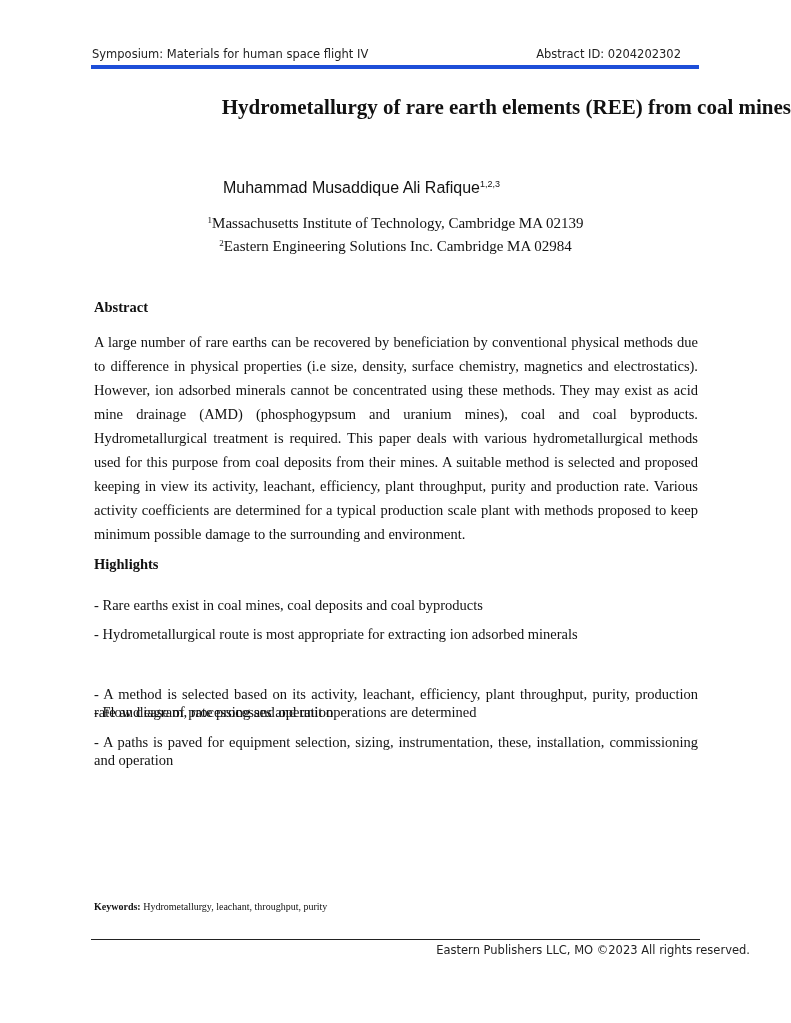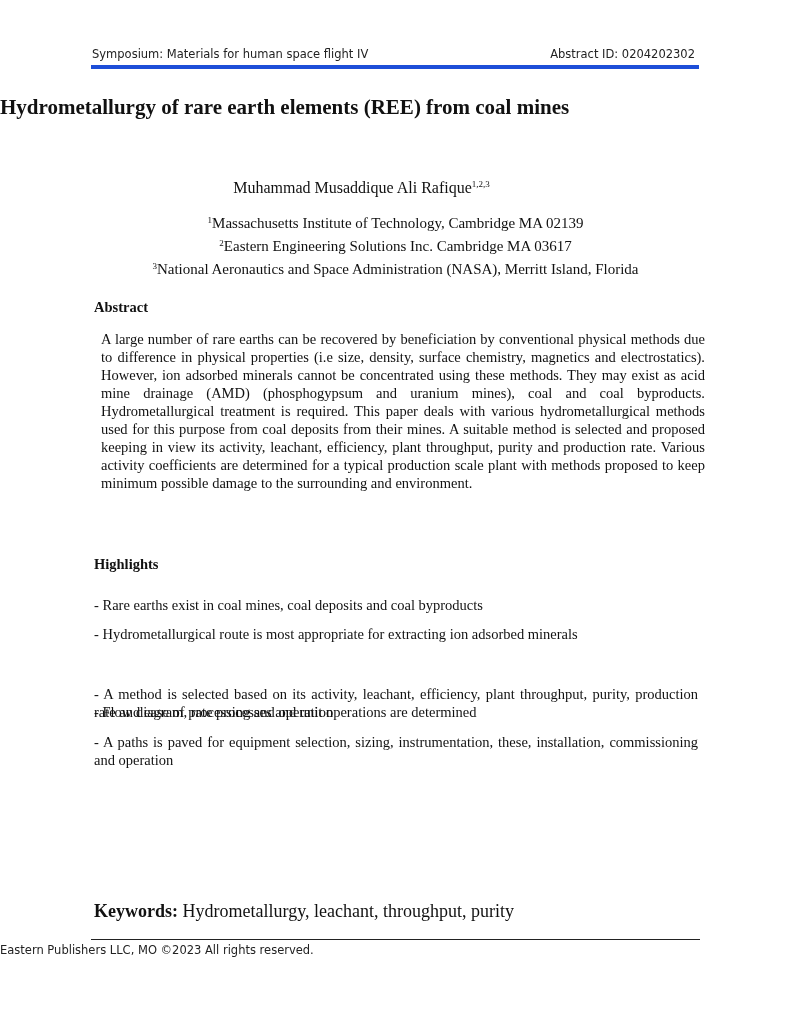--- a/index.html
+++ b/index.html
@@ -1,50 +1,49 @@
 <!DOCTYPE html>
 <html><head>
   <meta charset="utf-8">
   <style>
     html, body { margin: 0; padding: 0; background: #ffffff; }
     body { width: 791px; height: 1023px; position: relative; overflow: hidden; color: #111; }
     .header { position: absolute; left: 91px; top: 47px; width: 608px; height: 18px; border-bottom: 4px solid #1d4ed8; font-family: "DejaVu Sans", sans-serif; font-size: 11.5px; color: #222; }
     .header .left { position: absolute; left: 1px; top: 0; }
-    .header .right { position: absolute; right: 4px; top: 0; margin-left: 48px; }
-    .title { position: absolute; left: 0; width: 791px; top: 95px; text-align: left; font-family: "Liberation Serif", serif; font-weight: bold; font-size: 21px; }
-    .author { position: absolute; left: 0; width: 723px; top: 179px; text-align: center; font-family: Liberation Serif, serif; font-size: 16px; }
+    .header .right { position: absolute; right: 18px; top: 0; margin-left: 48px; }
+    .title { position: absolute; left: 0; width: 791px; top: 95px; text-align: right; font-family: "Liberation Serif", serif; font-weight: bold; font-size: 21px; }
+    .author { position: absolute; left: 0; width: 723px; top: 179px; text-align: center; font-family: Liberation Sans, sans-serif; font-size: 16px; }
     .author sup, .affil sup { font-size: 9px; vertical-align: 6px; }
     .affils { position: absolute; left: 0; width: 791px; top: 210px; text-align: center; font-family: "Liberation Serif", serif; font-size: 15px; line-height: 20px; }
     .affil sup { vertical-align: 5px; }
     .section-head { position: absolute; left: 94px; font-family: "Liberation Serif", serif; font-weight: bold; font-size: 14.5px; }
-    .body-text { position: absolute; left: 101px; width: 604px; font-family: "Liberation Serif", serif; font-size: 14.5px; line-height: 18px; text-align: justify; }
+    .body-text { position: absolute; left: 94px; width: 604px; font-family: "Liberation Serif", serif; font-size: 14.5px; line-height: 24px; text-align: justify; }
     .hl { position: absolute; left: 94px; width: 604px; font-family: "Liberation Serif", serif; font-size: 14.5px; line-height: 18.2px; text-align: justify; }
-    .keywords { position: absolute; left: 94px; top: 901px; font-family: "Liberation Serif", serif; font-size: 18px; }
+    .keywords { position: absolute; left: 94px; top: 901px; font-family: "Liberation Serif", serif; font-size: 10px; }
     .keywords b { font-weight: bold; }
     .footer-rule { position: absolute; left: 91px; top: 939px; width: 609px; border-top: 1px solid #222; }
-    .footer { position: absolute; left: 0; width: 750px; top: 943px; text-align: left; font-family: "DejaVu Sans", sans-serif; font-size: 11.5px; color: #222; }
+    .footer { position: absolute; left: 0; width: 750px; top: 943px; text-align: right; font-family: "DejaVu Sans", sans-serif; font-size: 11.5px; color: #222; }
   </style>
 </head>
 <body>
 
 <div class="header">
   <span class="left">Symposium: Materials for human space flight IV</span>
   <span class="right">Abstract ID: 0204202302</span>
 </div>
 
 <div class="title">Hydrometallurgy of rare earth elements (REE) from coal mines</div>
 
 <div class="author">
   <span>Muhammad Musaddique Ali Rafique</span><sup>1,2,3</sup>
 </div>
 
 <div class="affils">
   <div class="affil"><sup>1</sup><span>Massachusetts Institute of Technology, Cambridge MA 02139</span></div>
-  <div class="affil"><sup>2</sup><span>Eastern Engineering Solutions Inc. Cambridge MA 03617</span></div>
-  <div class="affil"><sup>3</sup><span>National Aeronautics and Space Administration (NASA), Merritt Island, Florida</span></div>
+  <div class="affil"><sup>2</sup><span>Eastern Engineering Solutions Inc. Cambridge MA 02984</span></div>
 </div>
 
 <div class="section-head" style="top:299px;">Abstract</div>
 <div class="body-text" style="top:330px;">A large number of rare earths can be recovered by beneficiation by conventional physical methods due to difference in physical properties (i.e size, density, surface chemistry, magnetics and electrostatics). However, ion adsorbed minerals cannot be concentrated using these methods. They may exist as acid mine drainage (AMD) (phosphogypsum and uranium mines), coal and coal byproducts. Hydrometallurgical treatment is required. This paper deals with various hydrometallurgical methods used for this purpose from coal deposits from their mines. A suitable method is selected and proposed keeping in view its activity, leachant, efficiency, plant throughput, purity and production rate. Various activity coefficients are determined for a typical production scale plant with methods proposed to keep minimum possible damage to the surrounding and environment.</div>
 
 <div class="section-head" style="top:556px;">Highlights</div>
 <div class="hl" style="top:596px;">- Rare earths exist in coal mines, coal deposits and coal byproducts</div>
 <div class="hl" style="top:625px;">- Hydrometallurgical route is most appropriate for extracting ion adsorbed minerals</div>
 <div class="hl" style="top:655px;margin-top:30px;">- A method is selected based on its activity, leachant, efficiency, plant throughput, purity, production rate and ease of processing and operation</div>
 <div class="hl" style="top:703px;">- Flow diagram, rate processes and unit operations are determined</div>

